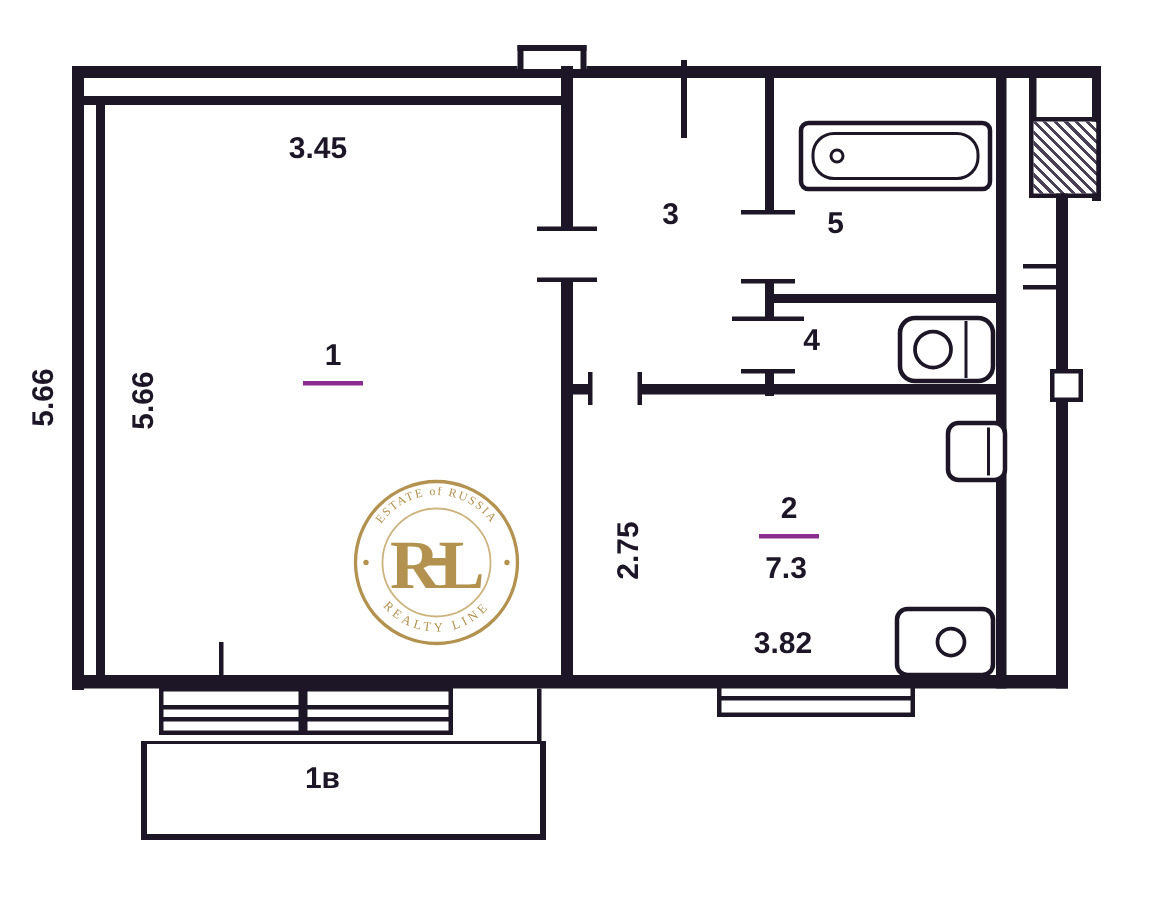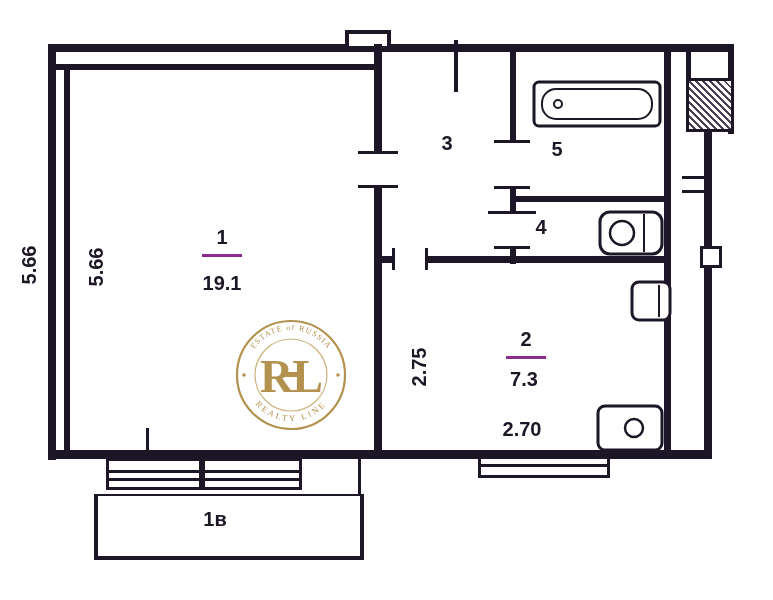--- a/index.html
+++ b/index.html
@@ -98,28 +98,28 @@
     <g>
       <rect class="fx" x="632" y="282" width="38" height="38" rx="7" stroke-width="3"></rect>
       <line class="fxl" x1="659" y1="285" x2="659" y2="317" stroke-width="2"></line>
     </g>
     <g>
       <rect class="fx" x="598" y="406" width="64" height="44" rx="7" stroke-width="3"></rect>
       <circle class="fxl" cx="634" cy="428" r="9" stroke-width="2.5"></circle>
     </g>
   </svg>
 
+  <div class="lbl" style="left:176px;top:86px;width:72px;height:26px;">3.45</div>
   <div class="lbl vert" style="left:67px;top:254px;width:58px;height:26px;">5.66</div>
   <div class="lbl vert" style="left:0px;top:252px;width:58px;height:26px;">5.66</div>
   <div class="lbl vert" style="left:390px;top:354px;width:58px;height:26px;">2.75</div>
-  <div class="lbl" style="left:488px;top:416px;width:68px;height:26px;">2.70</div>
+  <div class="lbl" style="left:488px;top:416px;width:68px;height:26px;">3.82</div>
 
   <div class="lbl" style="left:204px;top:224px;width:36px;height:26px;">1</div>
   <div class="underline" style="left:202px;top:254px;width:40px;height:3px;"></div>
-  <div class="lbl" style="left:186px;top:270px;width:72px;height:26px;">19.1</div>
 
   <div class="lbl" style="left:508px;top:326px;width:36px;height:26px;">2</div>
   <div class="underline" style="left:506px;top:356px;width:40px;height:3px;"></div>
   <div class="lbl" style="left:492px;top:366px;width:64px;height:26px;">7.3</div>
 
   <div class="lbl" style="left:430px;top:130px;width:34px;height:26px;">3</div>
   <div class="lbl" style="left:524px;top:214px;width:34px;height:26px;">4</div>
   <div class="lbl" style="left:540px;top:136px;width:34px;height:26px;">5</div>
 
   <div class="lbl" style="left:183px;top:506px;width:64px;height:26px;">1в</div>

